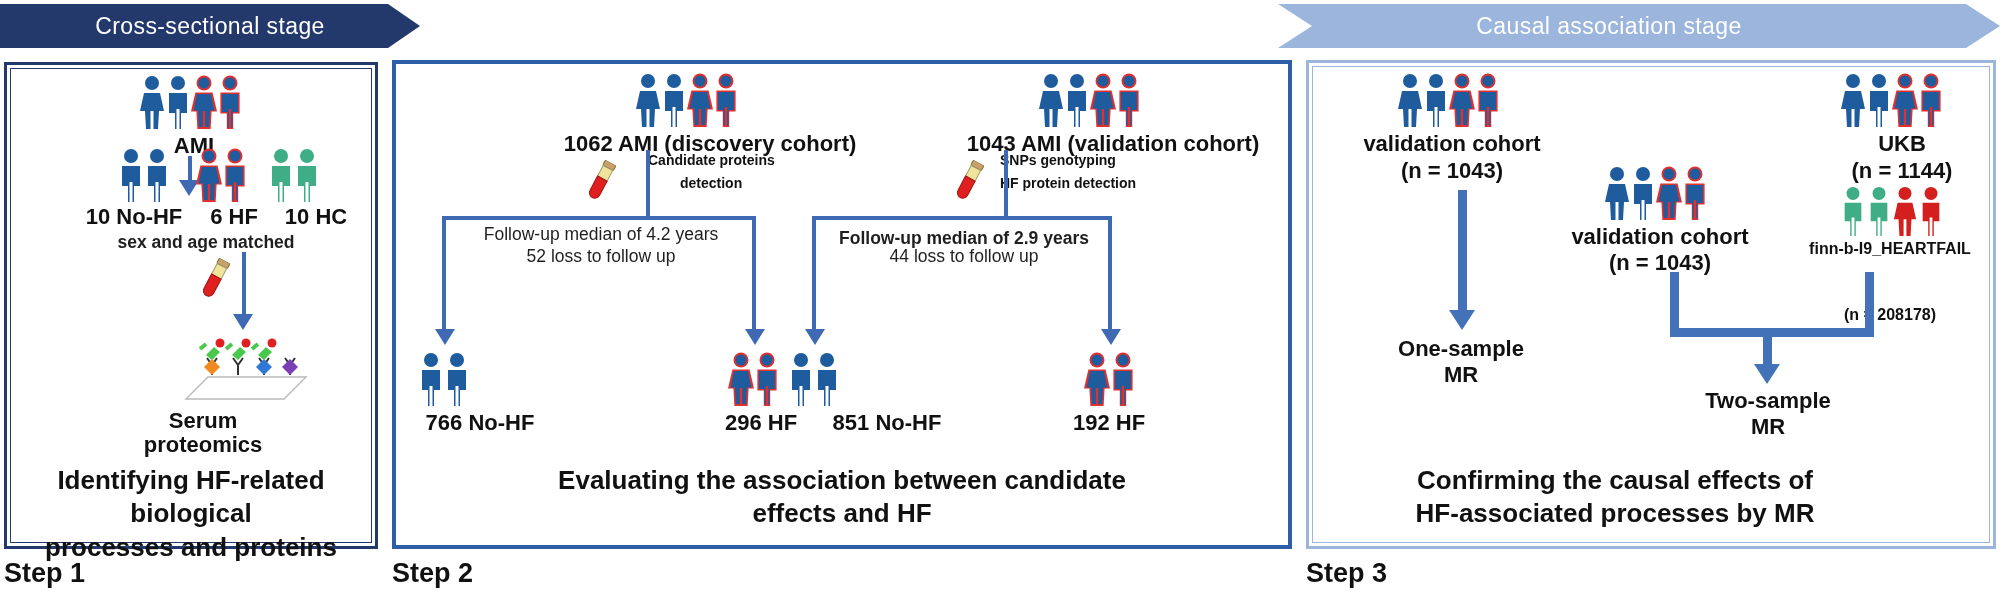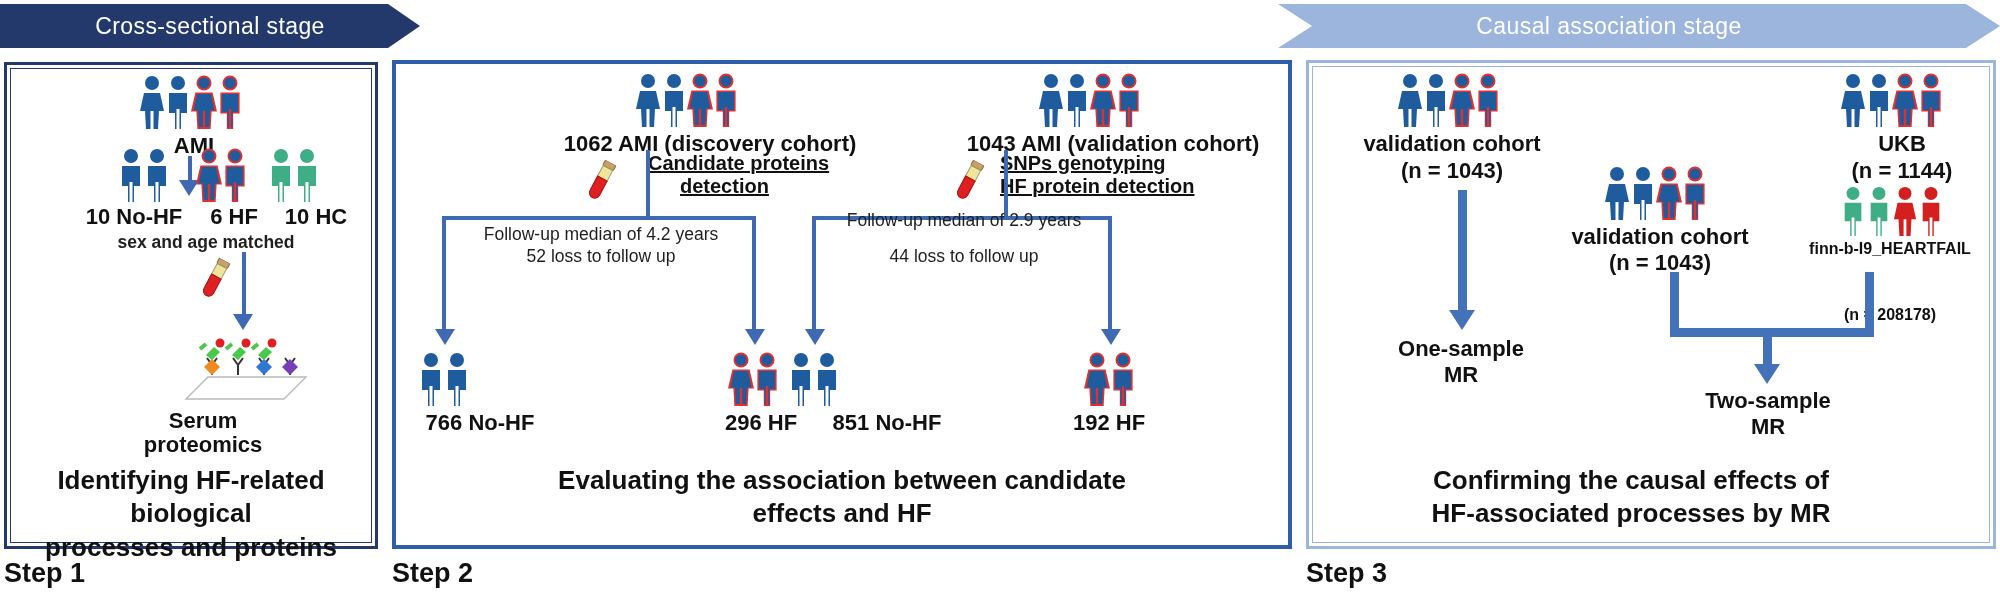--- a/index.html
+++ b/index.html
@@ -34,21 +34,21 @@
   .p3::after{content:"";position:absolute;left:3px;top:3px;right:3px;bottom:3px;border:1px solid #9cb5dc;}
 
   .step-label{position:absolute;font-size:27px;font-weight:bold;color:#111;text-align:left;}
   .s1{left:4px;top:558px;width:374px;}
   .s2{left:392px;top:558px;width:900px;}
   .s3{left:1306px;top:558px;width:690px;}
 
   
   .t{position:absolute;text-align:center;white-space:nowrap;line-height:1.15;}
   .caption{font-size:22px;font-weight:bold;color:#111;}
-  .small-b{font-size:20px;font-weight:bold;color:#111;text-decoration:underline;}
+  .small-b{font-size:14px;font-weight:bold;color:#111;}
   .small{font-size:17.5px;color:#1f1f1f;}
   .tiny-b{font-size:16px;font-weight:bold;color:#111;}
   .summary{position:absolute;text-align:center;font-size:26px;font-weight:bold;color:#111;line-height:1.28;}
 
   
   .people{position:absolute;display:flex;align-items:flex-end;}
   .people svg{display:block;}
 
   
   .ln{position:absolute;background:#3f6ab3;}
@@ -290,21 +290,21 @@
   </div>
   <div class="t small-b" style="left:1000px;top:152px;width:300px;text-align:left;">SNPs genotyping</div>
   <div class="t small-b" style="left:1000px;top:175px;width:300px;text-align:left;">HF protein detection</div>
 
   <div class="ln vl" style="left:1004px;top:150px;height:68px;"></div>
   <div class="ln hl" style="left:812px;top:216px;width:300px;"></div>
   <div class="ln vl" style="left:812px;top:216px;height:115px;"></div>
   <div class="ln vl" style="left:1108px;top:216px;height:115px;"></div>
   <div class="arrowdown" style="left:805px;top:329px;"></div>
   <div class="arrowdown" style="left:1101px;top:329px;"></div>
-  <div class="t small" style="left:818px;top:210px;width:292px;">Follow-up median of 2.9 years</div>
+  <div class="t small" style="left:818px;top:228px;width:292px;font-weight:bold;">Follow-up median of 2.9 years</div>
   <div class="t small" style="left:818px;top:246px;width:292px;">44 loss to follow up</div>
 
   <div class="people" style="left:418px;top:352px;">
     <svg width="26" height="54" viewBox="0 0 26 54">
       <circle cx="13" cy="8" r="7" fill="#1f5c9e"></circle>
       <path d="M4 18 h18 v20 h-6 v16 h-6 v-16 h-6 z" fill="#1f5c9e"></path>
       <rect x="11.5" y="34" width="3" height="20" fill="#ffffff"></rect>
     </svg>
     <svg width="26" height="54" viewBox="0 0 26 54">
       <circle cx="13" cy="8" r="7" fill="#1f5c9e"></circle>
@@ -489,19 +489,19 @@
   <div class="vl-thick" style="left:1865px;top:272px;height:60px;"></div>
   <div class="ln hl" style="left:1670px;top:328px;width:204px;height:9px;background:#4472b8;"></div>
   <div class="vl-thick" style="left:1763px;top:328px;height:38px;"></div>
   <div class="arrow-thick" style="left:1754px;top:364px;"></div>
 
   <div class="t caption" style="left:1378px;top:336px;width:166px;">One-sample</div>
   <div class="t caption" style="left:1428px;top:362px;width:66px;">MR</div>
   <div class="t caption" style="left:1685px;top:388px;width:166px;">Two-sample</div>
   <div class="t caption" style="left:1735px;top:414px;width:66px;">MR</div>
 
-  <div class="summary" style="left:1312px;top:464px;width:606px;padding-left:16px;">
+  <div class="summary" style="left:1312px;top:464px;width:606px;">
     <div>Confirming the causal effects of</div>
     <div>HF-associated processes by MR</div>
   </div>
   <div class="step-label s3">Step 3</div>
 
 </div>
 
 </body></html>

